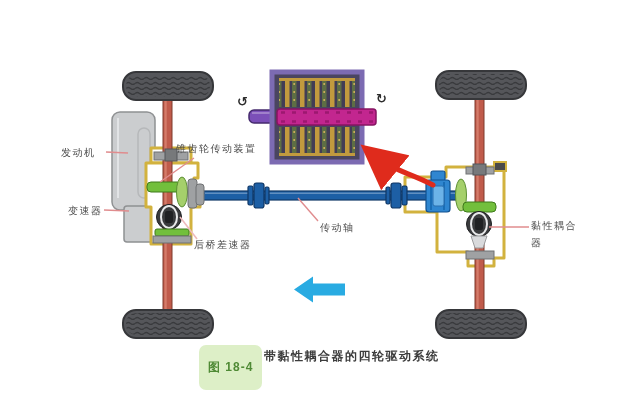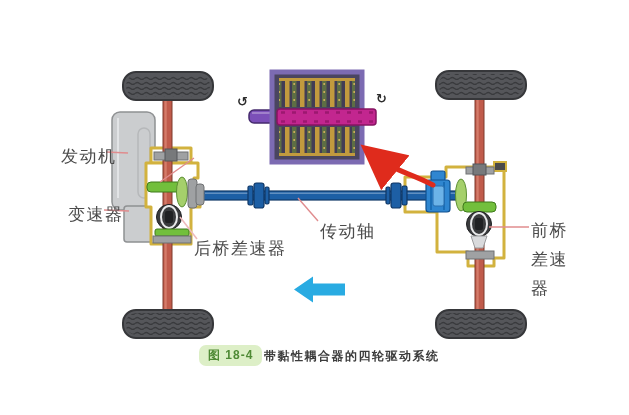--- a/index.html
+++ b/index.html
@@ -3,33 +3,33 @@
 <meta charset="utf-8">
 <style>
   html,body{margin:0;padding:0;background:#ffffff;}
   #stage{
     position:relative;width:629px;height:415px;background:#ffffff;overflow:hidden;
     font-family:"Liberation Sans","DejaVu Sans",sans-serif;
   }
   #art{position:absolute;left:0;top:0;}
   .lbl{
     position:absolute;
-    font-size:17px;font-weight:500;line-height:1.35;
+    font-size:10px;font-weight:500;line-height:1.35;
     color:var(--label_text,#4b4b4b);letter-spacing:1.5px;white-space:nowrap;
   }
   .lbl-big{font-size:12px;letter-spacing:2px;}
   .lbl-wrap{white-space:normal;width:48px;line-height:1.7;}
   .rot{
     position:absolute;font-size:13px;color:#2c2c2c;font-weight:bold;
   }
   .badge{
     position:absolute;
     background:var(--badge_bg,#ddefc7);color:var(--badge_text,#4f8a35);
     font-size:12px;font-weight:bold;letter-spacing:1px;
-    padding:2px 9px;border-radius:7px;
+    padding:14px 9px;border-radius:7px;
   }
   .caption{
     position:absolute;
     font-size:12px;font-weight:bold;letter-spacing:1.5px;
     color:var(--caption_text,#3c3c3c);white-space:nowrap;
   }
   
   .c-tire{fill:var(--tire,#55565a);stroke:var(--tire_edge,#36373a);stroke-width:2;}
   .c-axle{fill:var(--axle,#c05b4b);stroke:var(--axle_edge,#7e3a2c);stroke-width:1;}
   .c-engine{fill:var(--engine,#cbcdcf);stroke:var(--engine_edge,#8f9193);stroke-width:1.5;}
@@ -183,23 +183,24 @@
       <path class="c-pointer" d="M104,210 L129,211"></path>
       <path class="c-pointer" d="M194,158 L160,182"></path>
       <path class="c-pointer-pale" d="M197,239 L180,217"></path>
       <path class="c-pointer" d="M318,221 L298,198"></path>
       <path class="c-pointer" d="M529,227 L489,227"></path>
     </g>
   </svg>
 
   <div class="lbl" style="left:61px;top:146px">发动机</div>
   <div class="lbl" style="left:68px;top:204px">变速器</div>
+  <div class="lbl" style="left:176px;top:142px">锥齿轮传动装置</div>
   <div class="lbl" style="left:194px;top:238px">后桥差速器</div>
   <div class="lbl" style="left:320px;top:221px">传动轴</div>
-  <div class="lbl lbl-wrap" style="left:531px;top:217px">前桥差速器</div>
+  <div class="lbl lbl-wrap" style="left:531px;top:217px">黏性耦合器</div>
 
   <span class="rot" style="left:237px;top:94px">↺</span>
   <span class="rot" style="left:376px;top:91px">↻</span>
 
   <div class="badge" style="left:199px;top:345px">图 18-4</div>
   <div class="caption" style="left:264px;top:348px">带黏性耦合器的四轮驱动系统</div>
 
 </div>
 
 </body></html>

